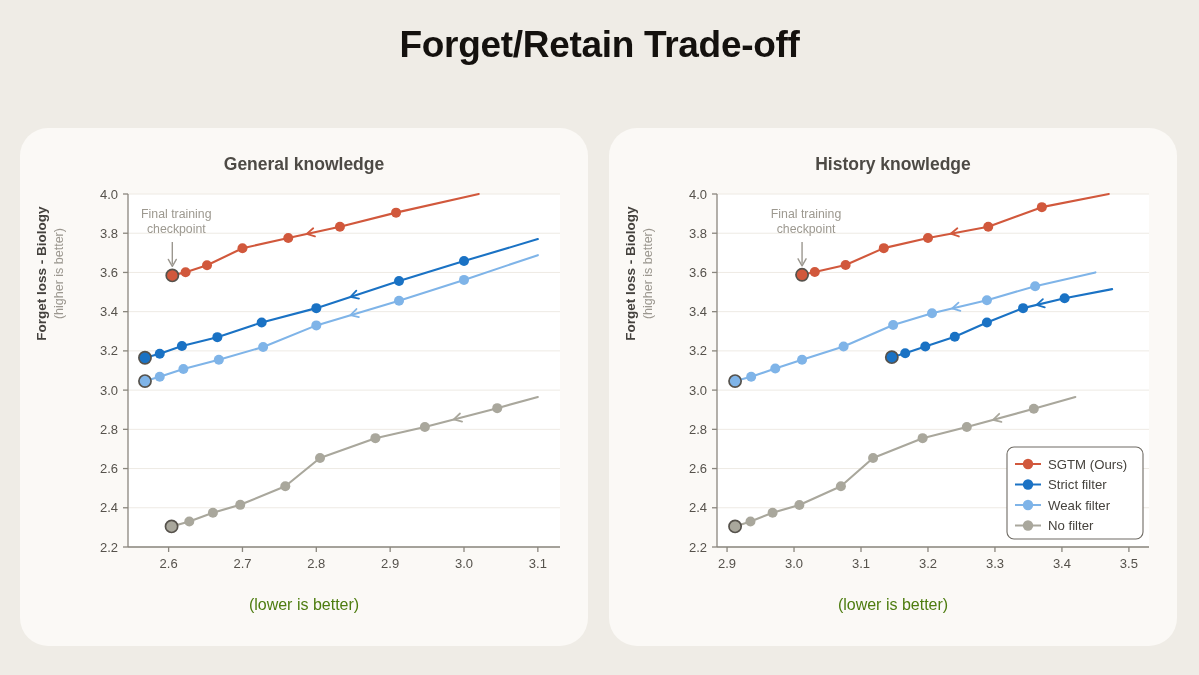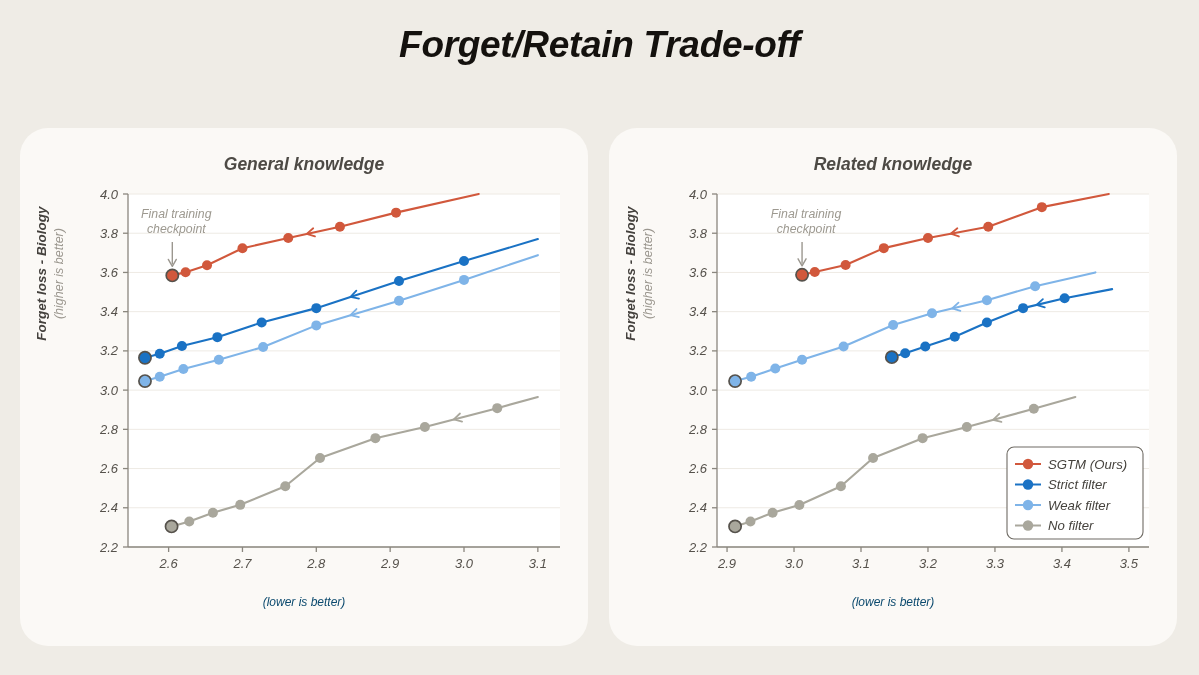--- a/index.html
+++ b/index.html
@@ -10,21 +10,20 @@
     width: 1199px;
     height: 675px;
     background: #efece6;
     font-family: "Liberation Sans", sans-serif;
     overflow: hidden;
   }
   #page {
     position: relative;
     width: 1199px;
     height: 510px;
-    font-style: italic;
   }
   #main-title {
     position: absolute;
     top: 24px;
     left: 0;
     width: 1199px;
     text-align: center;
     font-size: 37px;
     font-weight: bold;
     color: #14110e;
@@ -66,23 +65,23 @@
     width: 100%;
     text-align: center;
     top: 466px;
     font-size: 14.5px;
     font-weight: bold;
     color: #44413d;
     line-height: 1.35;
   }
   .axis-x-sub {
     display: block;
-    font-size: 12px;
+    font-size: 16px;
     font-weight: normal;
-    color: #0c4a6e;
+    color: #4d7c0f;
   }
 
   .axis-y-label {
     position: absolute;
     left: 8px;
     top: 128px;
     width: 210px;
     text-align: center;
     transform: rotate(-90deg);
     transform-origin: 50% 50%;
@@ -227,21 +226,21 @@
     <div class="axis-x-label">
       <span class="axis-x-sub">(lower is better)</span>
     </div>
     <div class="axis-y-label">
       <span>Forget loss - Biology</span>
       <span class="axis-y-sub">(higher is better)</span>
     </div>
   </div>
 
   <div class="panel" id="panel-right">
-    <div class="panel-title">Related knowledge</div>
+    <div class="panel-title">History knowledge</div>
     <div class="plot-wrap">
       <svg class="plot-svg" id="svg1" width="568" height="518" viewBox="0 0 568 518">
           <rect x="108" y="66" width="432" height="353" fill="#ffffff"></rect>
           <line x1="108" x2="540" y1="419" y2="419" stroke="#eeeae4" stroke-width="1"></line>
           <line x1="108" x2="540" y1="379.7777777777778" y2="379.7777777777778" stroke="#eeeae4" stroke-width="1"></line>
           <line x1="108" x2="540" y1="340.55555555555554" y2="340.55555555555554" stroke="#eeeae4" stroke-width="1"></line>
           <line x1="108" x2="540" y1="301.33333333333337" y2="301.33333333333337" stroke="#eeeae4" stroke-width="1"></line>
           <line x1="108" x2="540" y1="262.11111111111114" y2="262.11111111111114" stroke="#eeeae4" stroke-width="1"></line>
           <line x1="108" x2="540" y1="222.88888888888889" y2="222.88888888888889" stroke="#eeeae4" stroke-width="1"></line>
           <line x1="108" x2="540" y1="183.66666666666669" y2="183.66666666666669" stroke="#eeeae4" stroke-width="1"></line>

